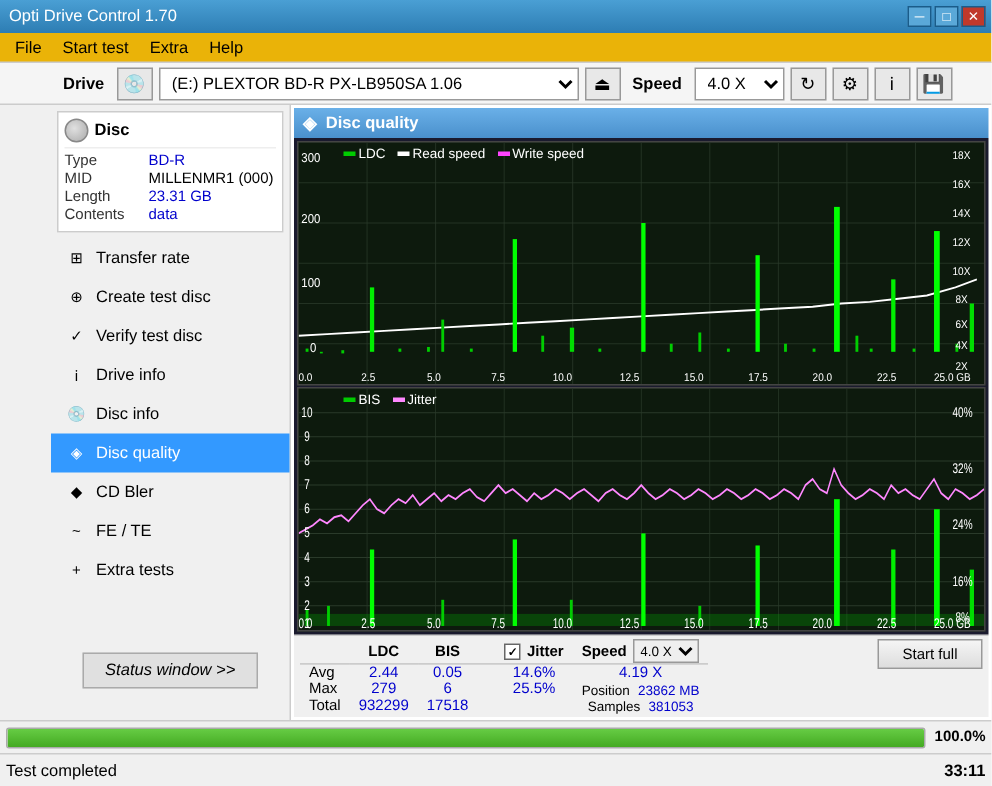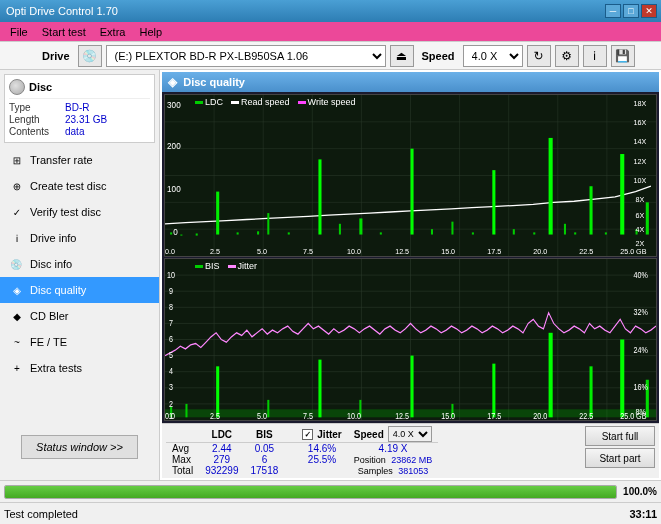--- a/index.html
+++ b/index.html
@@ -20,21 +20,21 @@
     .titlebar-controls { display: flex; gap: 2px; }
     .titlebar-btn {
       width: 16px; height: 14px; background: #5aa8d8; border: 1px solid #1a5c8a;
       color: white; font-size: 9px; display: flex; align-items: center; justify-content: center;
       cursor: pointer;
     }
     .titlebar-btn.close { background: #c0392b; }
 
     
     .menubar {
-      background: #ec4899;
+      background: #eab308;
       border-bottom: 1px solid #ccc;
       height: 20px;
       display: flex;
       align-items: center;
       padding: 0 4px;
       gap: 2px;
     }
     .menubar-item {
       padding: 2px 6px;
       font-size: 11px;
@@ -77,20 +77,21 @@
       border: 1px solid #999;
       background: white;
       padding: 0 4px;
       width: 60px;
     }
 
     
     .main-area {
       display: flex;
       height: calc(524px - 22px - 20px - 28px - 22px - 22px);
+      padding-left: 34px;
     }
 
     
     .sidebar {
       width: 160px;
       background: #f0f0f0;
       border-right: 1px solid #ccc;
       display: flex;
       flex-direction: column;
     }
@@ -326,20 +327,24 @@
 
     <div class="disc-panel">
       <div class="disc-panel-header">
         <div class="disc-icon"></div>
         <span class="disc-title">Disc</span>
       </div>
       <div class="disc-fields">
         <div class="disc-row">
           <span class="disc-key">Type</span>
           <span class="disc-val">BD-R</span>
+        </div>
+        <div class="disc-row">
+          <span class="disc-key">MID</span>
+          <span class="disc-val mid">MILLENMR1 (000)</span>
         </div>
         <div class="disc-row">
           <span class="disc-key">Length</span>
           <span class="disc-val">23.31 GB</span>
         </div>
         <div class="disc-row">
           <span class="disc-key">Contents</span>
           <span class="disc-val">data</span>
         </div>
       </div>
@@ -638,21 +643,20 @@
                 <span style="color:#000;">Samples</span>
                 <span style="color:#0000cc;margin-left:3px;">381053</span>
               </div>
             </td>
           </tr>
         </tbody>
       </table>
 
       <div class="side-btns">
         <div class="action-btn">Start full</div>
-        <div class="action-btn">Start part</div>
       </div>
     </div>
 
   </div>
 </div>
 
 <div class="progress-bar-area">
   <div class="progress-outer">
     <div class="progress-inner" style="width:100%;"></div>
   </div>

